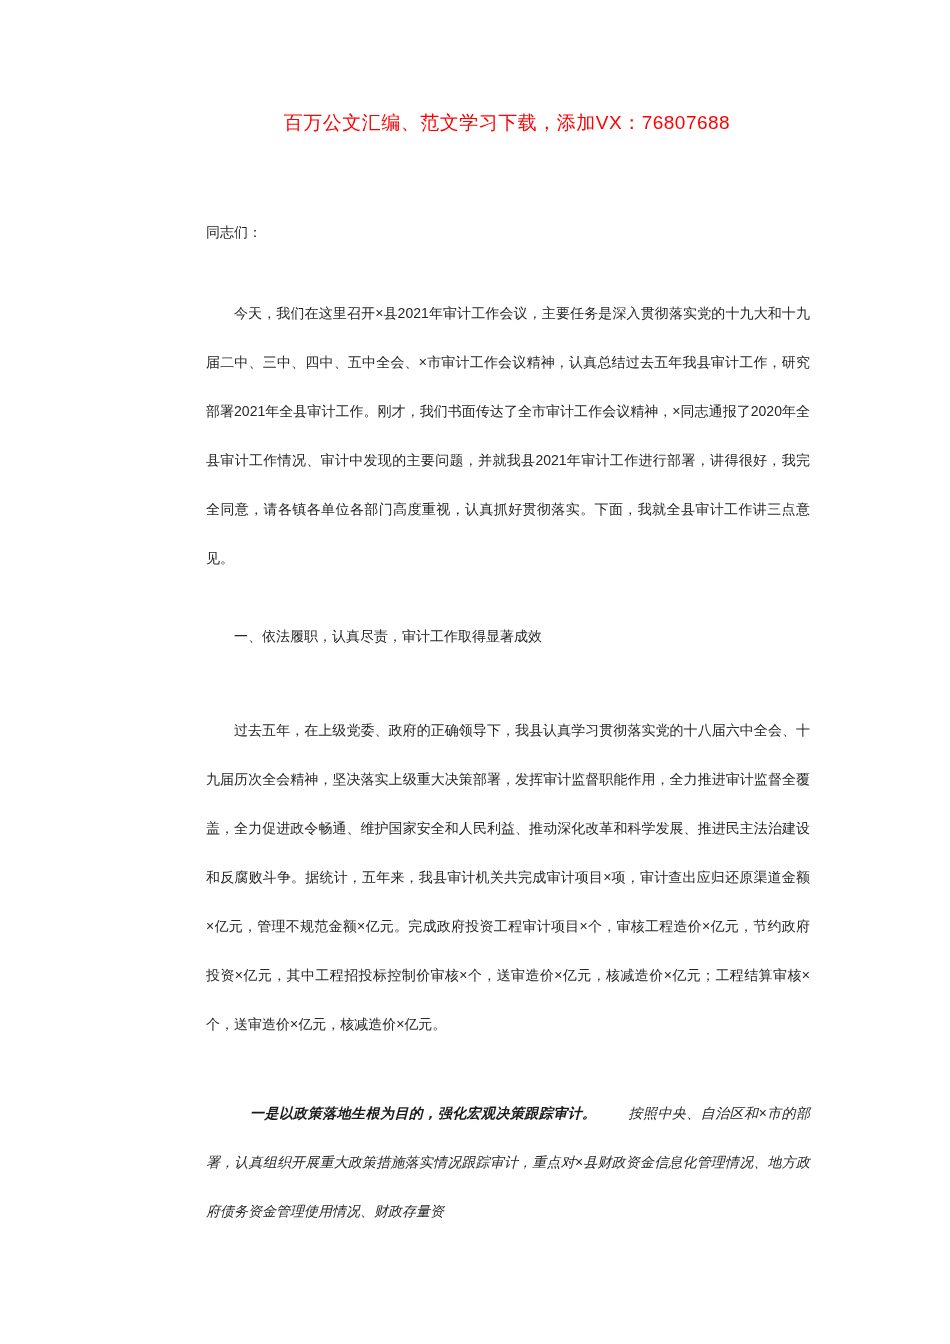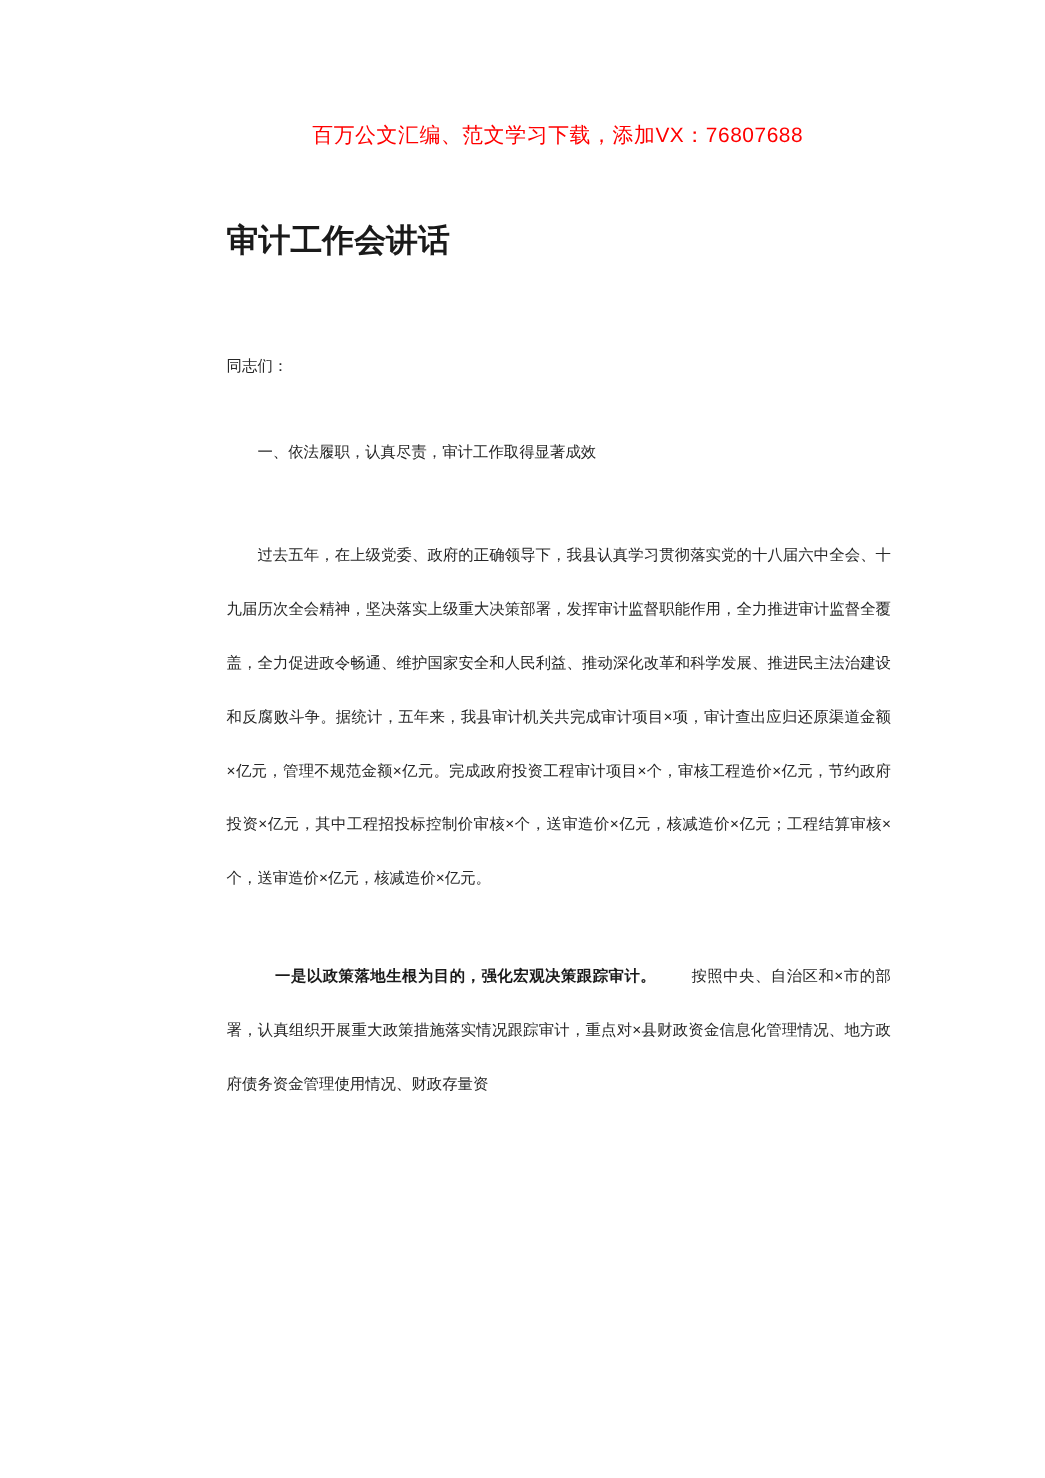--- a/index.html
+++ b/index.html
@@ -49,20 +49,21 @@
     text-indent: 0;
     margin-top: 40px;
   }
   .para.heading {
     line-height: 38px;
     margin-top: 2px;
     margin-bottom: 19px;
   }
   .para.policy {
     margin-top: 8px;
+    font-style: italic;
   }
   .bold-lead {
     font-weight: bold;
     color: #1a1a1a;
   }
   .bottom-strip {
     position: absolute;
     left: 0;
     bottom: 0;
     width: 148px;
@@ -72,24 +73,24 @@
 </style>
 </head>
 <body>
 
 <div class="page">
 
   <div class="notice">百万公文汇编、范文学习下载，添加VX：76807688</div>
 
   <div class="content">
 
-    <h1 class="doc-title">审计工作会讲话</h1>
 
     <p class="para salutation">同志们：</p>
 
+    <p class="para">今天，我们在这里召开×县2021年审计工作会议，主要任务是深入贯彻落实党的十九大和十九届二中、三中、四中、五中全会、×市审计工作会议精神，认真总结过去五年我县审计工作，研究部署2021年全县审计工作。刚才，我们书面传达了全市审计工作会议精神，×同志通报了2020年全县审计工作情况、审计中发现的主要问题，并就我县2021年审计工作进行部署，讲得很好，我完全同意，请各镇各单位各部门高度重视，认真抓好贯彻落实。下面，我就全县审计工作讲三点意见。</p>
 
     <p class="para heading">一、依法履职，认真尽责，审计工作取得显著成效</p>
 
     <p class="para">过去五年，在上级党委、政府的正确领导下，我县认真学习贯彻落实党的十八届六中全会、十九届历次全会精神，坚决落实上级重大决策部署，发挥审计监督职能作用，全力推进审计监督全覆盖，全力促进政令畅通、维护国家安全和人民利益、推动深化改革和科学发展、推进民主法治建设和反腐败斗争。据统计，五年来，我县审计机关共完成审计项目×项，审计查出应归还原渠道金额×亿元，管理不规范金额×亿元。完成政府投资工程审计项目×个，审核工程造价×亿元，节约政府投资×亿元，其中工程招投标控制价审核×个，送审造价×亿元，核减造价×亿元；工程结算审核×个，送审造价×亿元，核减造价×亿元。</p>
 
     <p class="para policy"><span class="bold-lead">一是以政策落地生根为目的，强化宏观决策跟踪审计。</span><span>按照中央、自治区和×市的部署，认真组织开展重大政策措施落实情况跟踪审计，重点对×县财政资金信息化管理情况、地方政府债务资金管理使用情况、财政存量资</span></p>
 
   </div>
 
   <div class="bottom-strip"></div>

